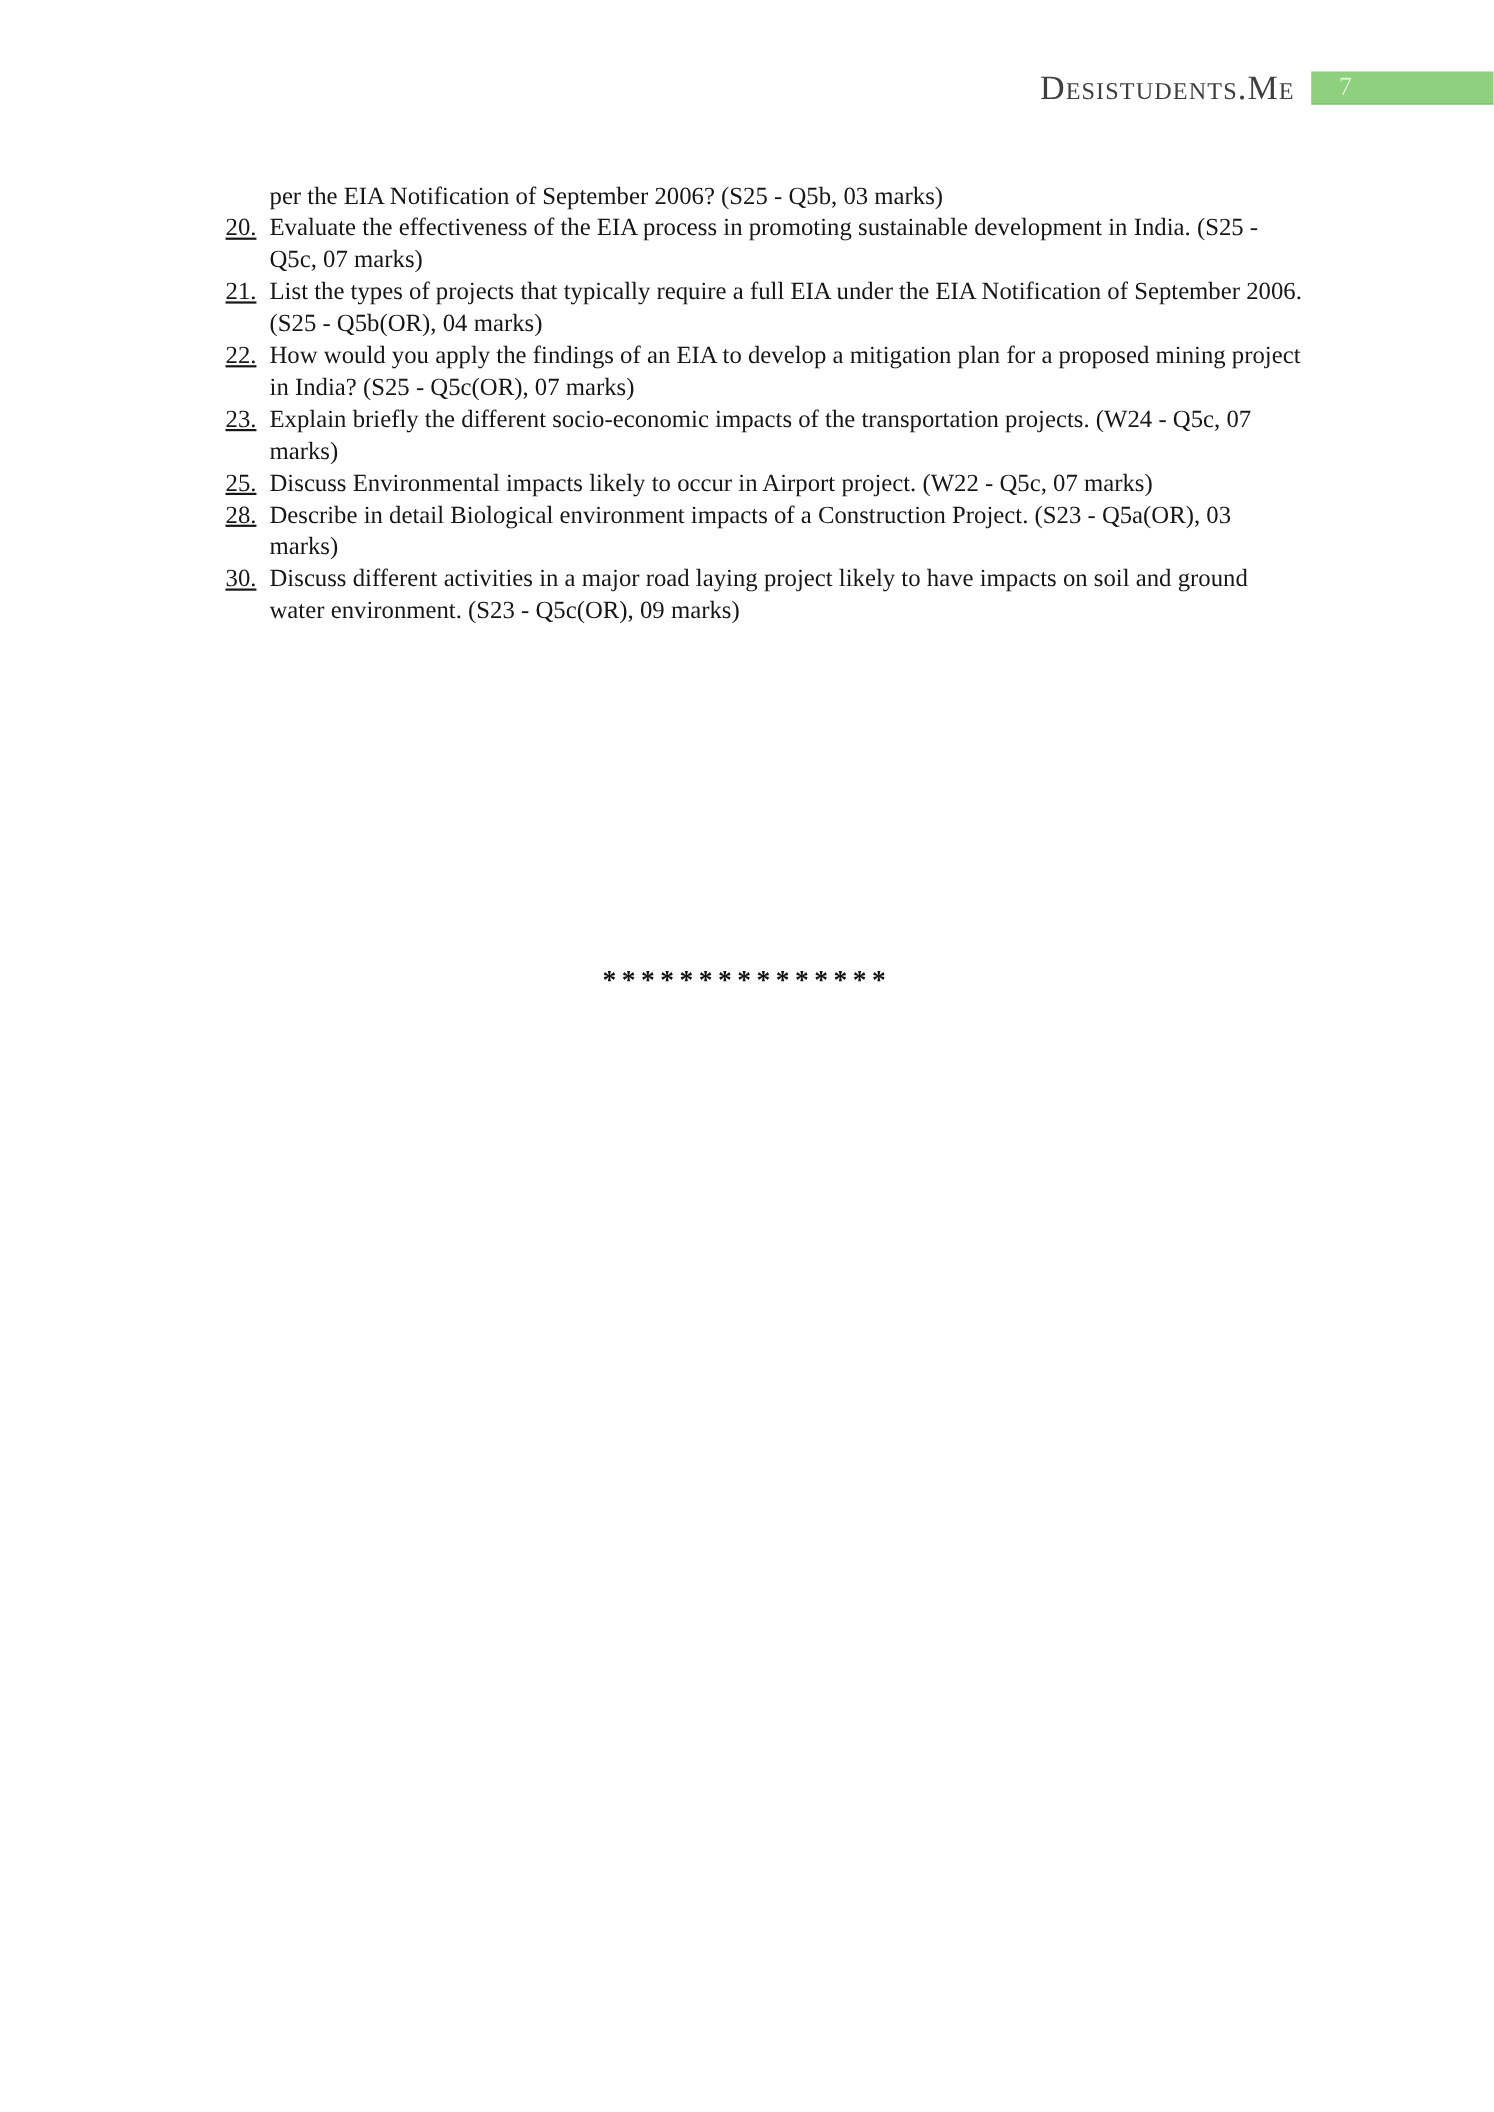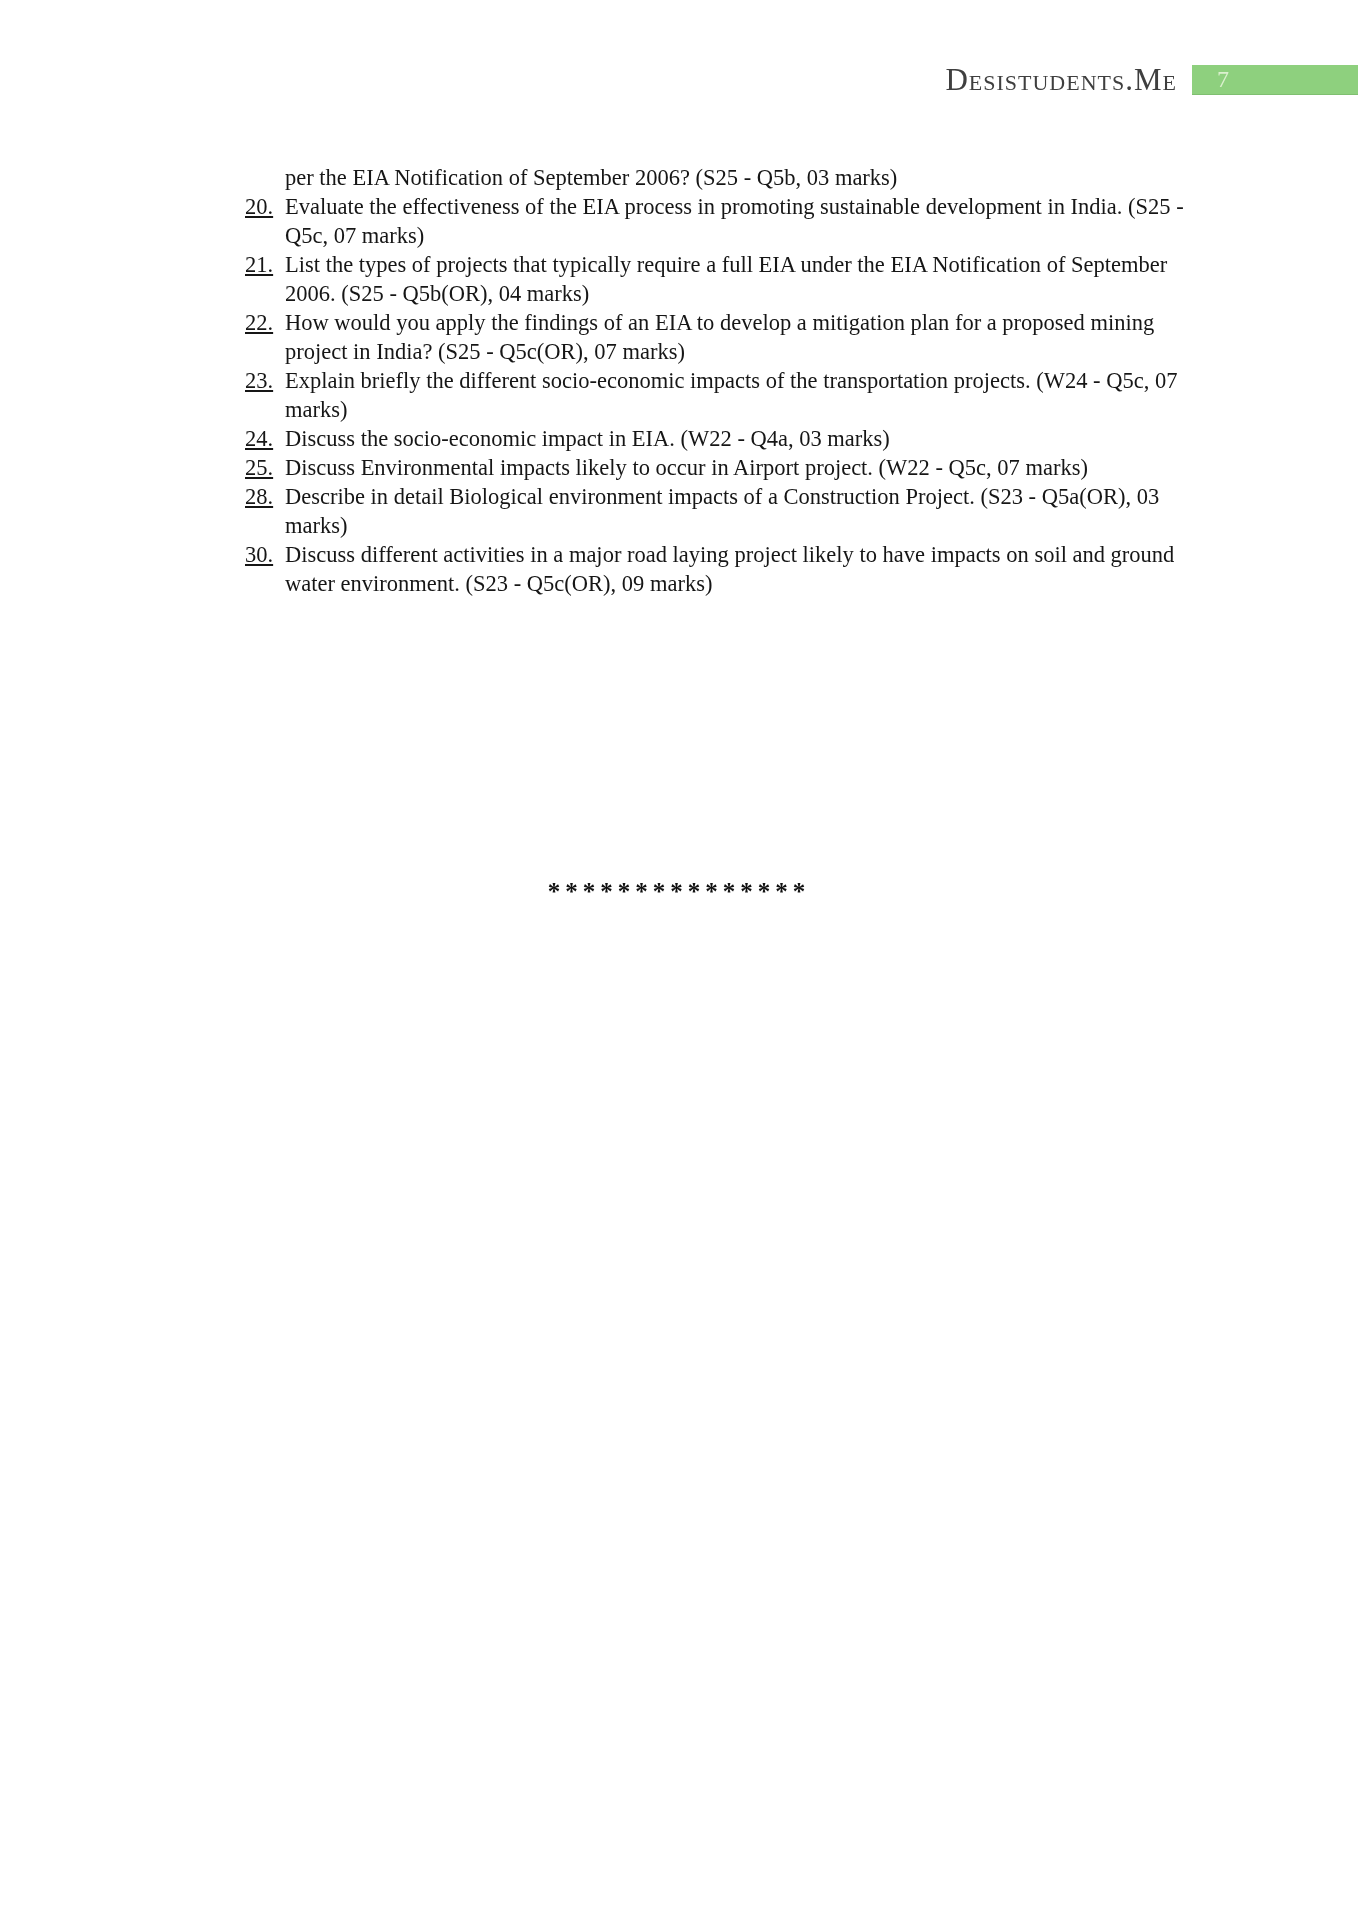--- a/index.html
+++ b/index.html
@@ -54,21 +54,20 @@
     position: absolute;
     top: 163px;
     left: 205px;
     width: 985px;
     font-size: 22.5px;
     line-height: 29px;
   }
   .question-row {
     display: flex;
     align-items: flex-start;
-    margin-left: 40px;
   }
   .question-number {
     flex: 0 0 40px;
     width: 40px;
     text-decoration: underline;
   }
   .question-text {
     flex: 1 1 auto;
     max-width: 942px;
   }
@@ -118,24 +117,20 @@
     </div>
     <div class="question-row">
       <span class="question-number">22.</span>
       <span class="question-text">How would you apply the findings of an EIA to develop a mitigation plan for a proposed mining project in India? (S25 - Q5c(OR), 07 marks)</span>
     </div>
     <div class="question-row">
       <span class="question-number">23.</span>
       <span class="question-text">Explain briefly the different socio-economic impacts of the transportation projects. (W24 - Q5c, 07 marks)</span>
     </div>
     <div class="question-row">
-      <span class="question-number">24.</span>
-      <span class="question-text">Discuss the socio-economic impact in EIA. (W22 - Q4a, 03 marks)</span>
-    </div>
-    <div class="question-row">
       <span class="question-number">25.</span>
       <span class="question-text">Discuss Environmental impacts likely to occur in Airport project. (W22 - Q5c, 07 marks)</span>
     </div>
     <div class="question-row">
       <span class="question-number">28.</span>
       <span class="question-text">Describe in detail Biological environment impacts of a Construction Project. (S23 - Q5a(OR), 03 marks)</span>
     </div>
     <div class="question-row">
       <span class="question-number">30.</span>
       <span class="question-text">Discuss different activities in a major road laying project likely to have impacts on soil and ground water environment. (S23 - Q5c(OR), 09 marks)</span>

